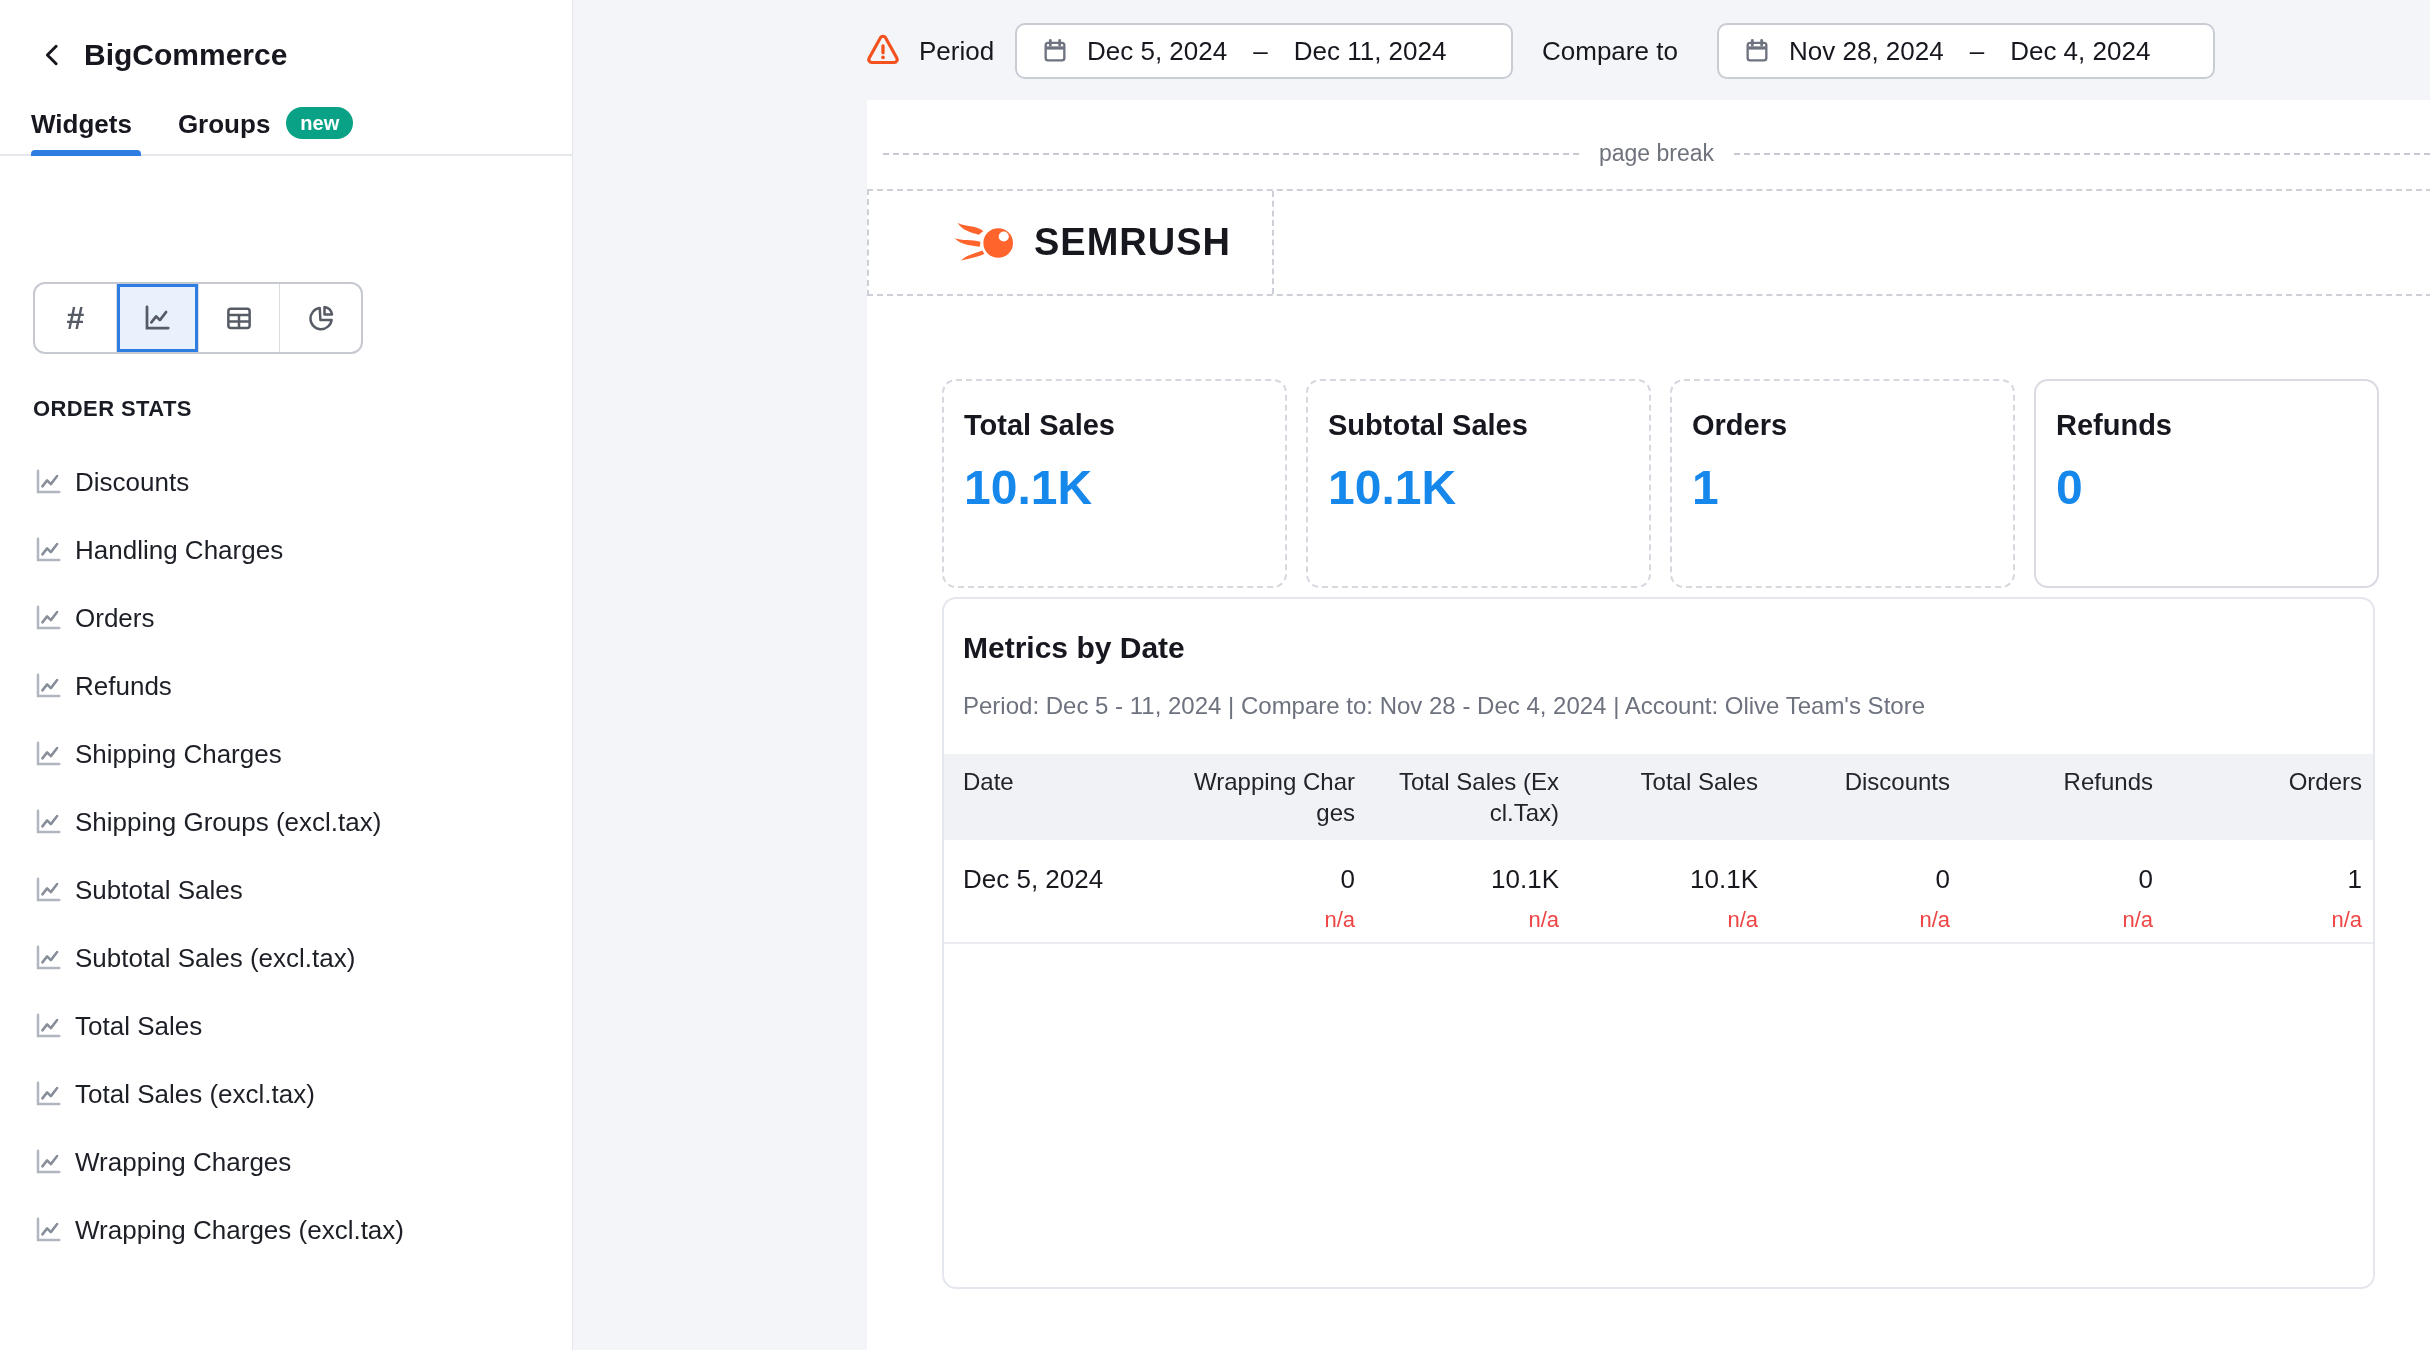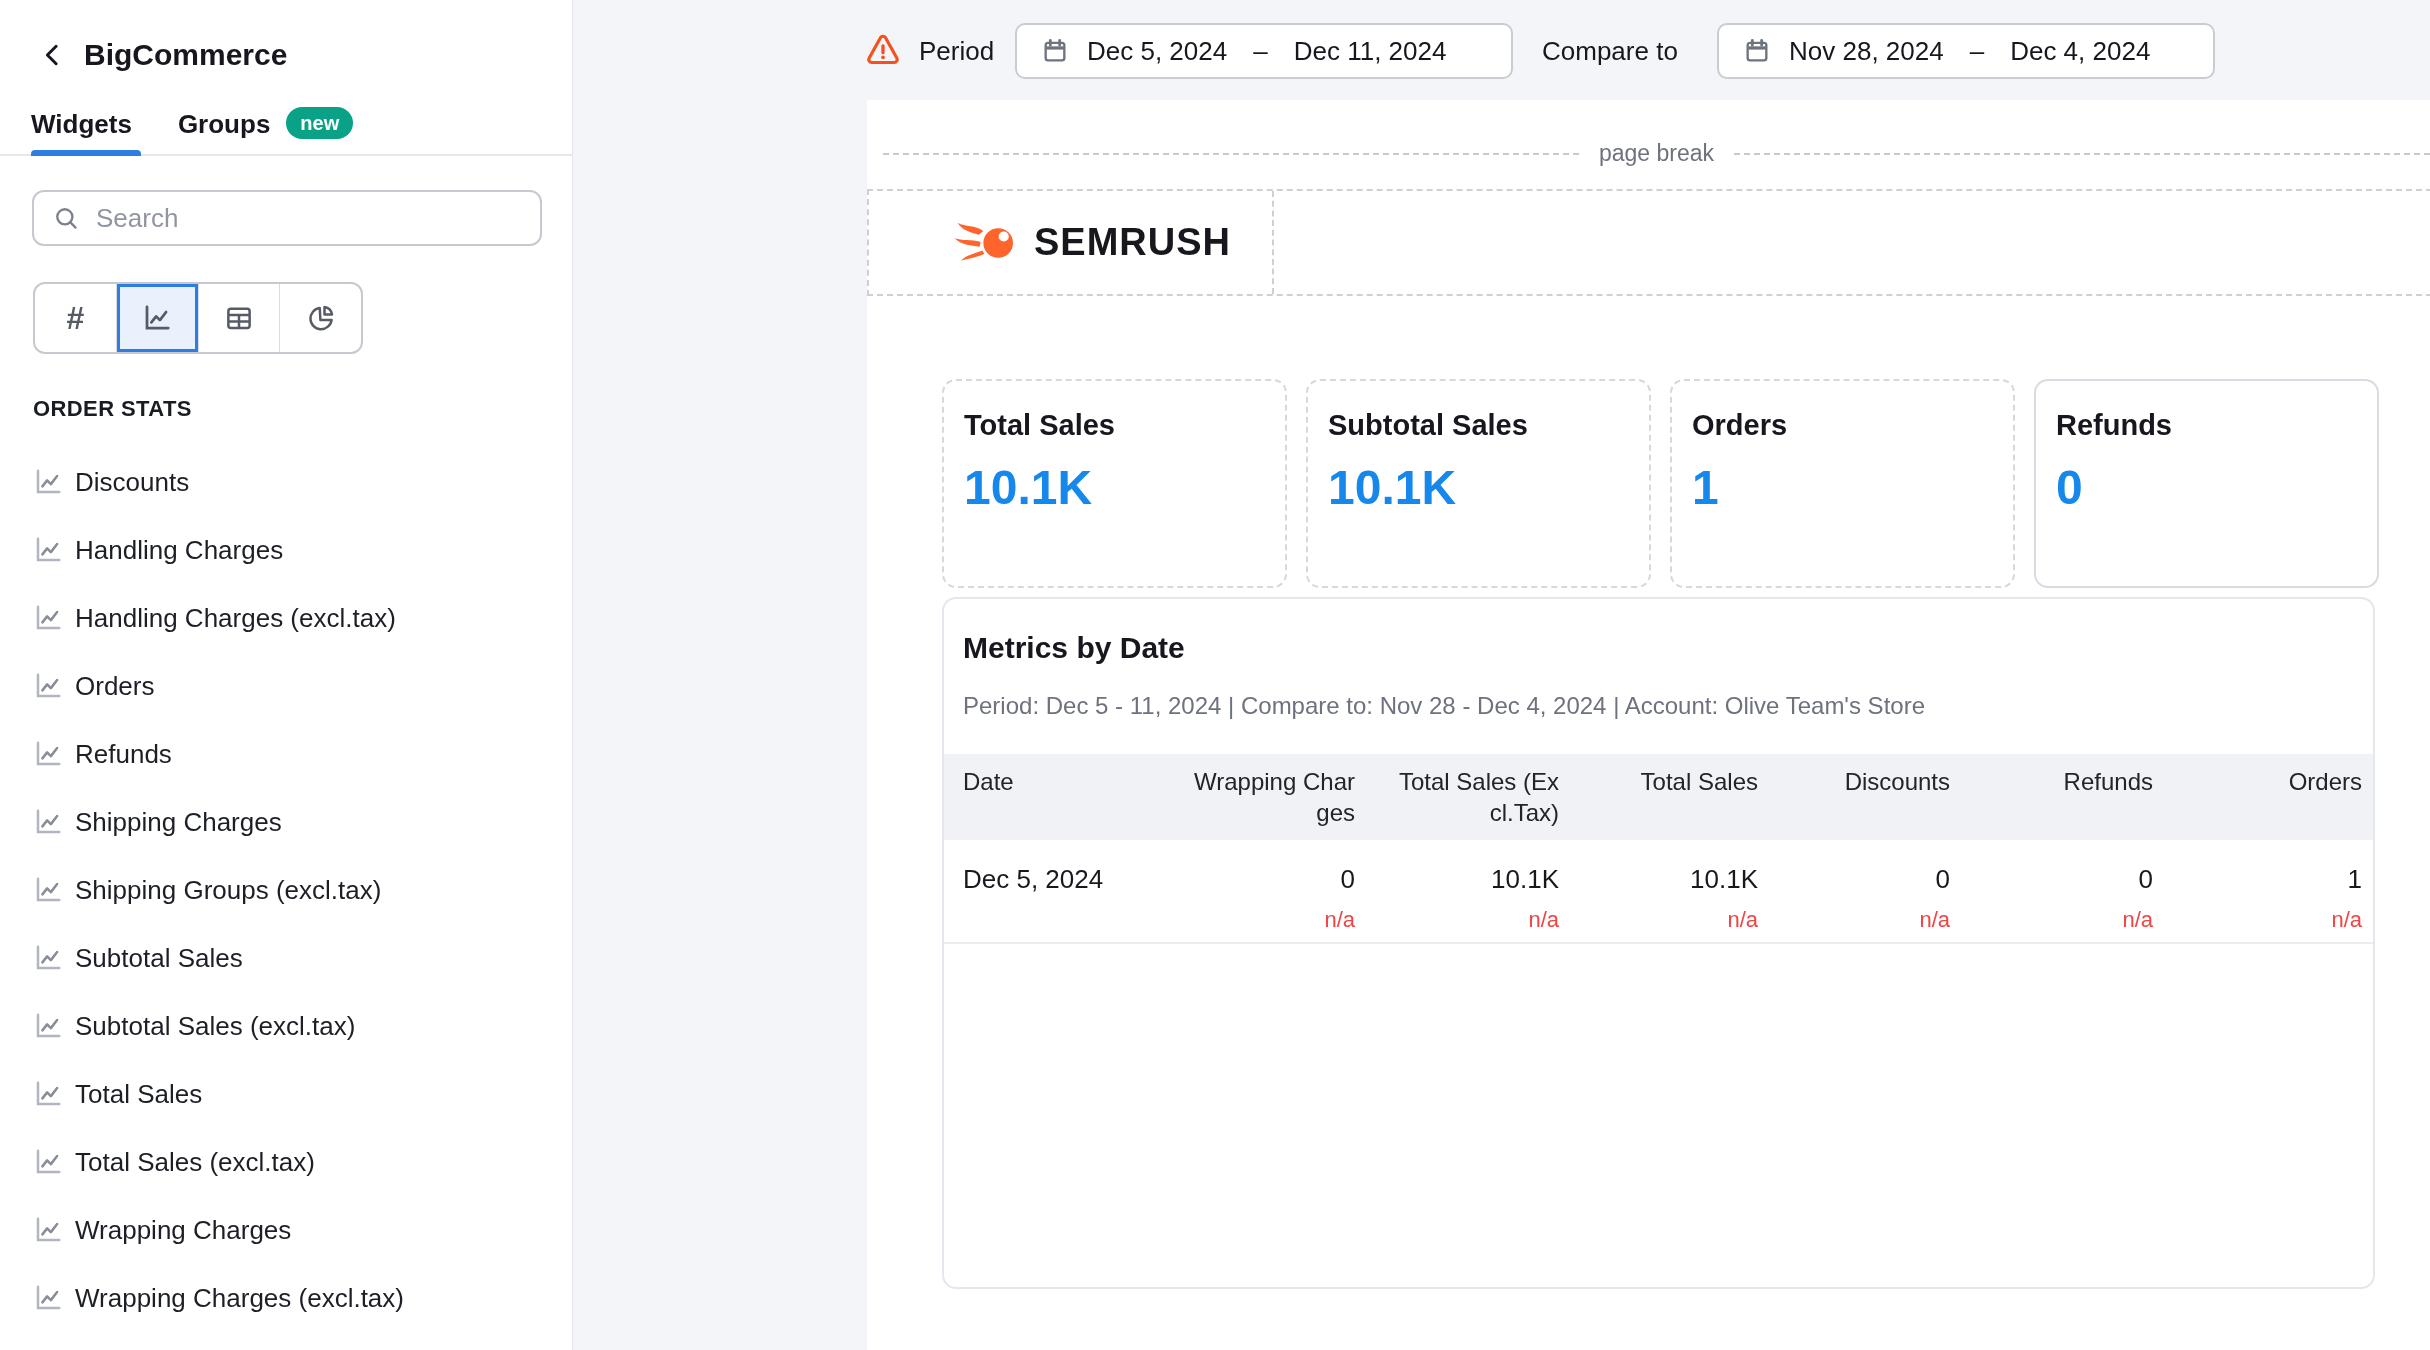--- a/index.html
+++ b/index.html
@@ -131,27 +131,20 @@
         <span>Widgets</span>
       </div>
       <div class="tab">
         <span>Groups</span>
         <span class="badge">new</span>
       </div>
     </div>
     <div class="sb-divider"></div>
     <div class="tab-underline"></div>
 
-    <div class="search">
-      <svg width="28" height="28" viewBox="0 0 24 24" fill="none">
-        <circle cx="11" cy="11" r="6.5" stroke="#7c818c" stroke-width="2"></circle>
-        <path d="M15.8 15.8 20.2 20.2" stroke="#7c818c" stroke-width="2" stroke-linecap="round"></path>
-      </svg>
-      <input type="text" placeholder="Search" style="">
-    </div>
 
     <div class="segmented">
       <button class="seg-btn">
         <span class="hash-glyph">#</span>
       </button>
       <button class="seg-btn active">
         <svg width="30" height="30" viewBox="0 0 24 24" fill="none">
           <path class="ic-dark" d="M4 3v17h17" stroke-width="2.2" stroke-linecap="round"></path>
           <path class="ic-dark" d="M7.5 15.5l3.8-4.8 3 3 5-6.5" stroke-width="2.2" stroke-linecap="round" stroke-linejoin="round"></path>
         </svg>
@@ -184,27 +177,20 @@
   </li>
 
   <li class="widget-item">
     <svg class="wi-icon" width="30" height="30" viewBox="0 0 24 24" fill="none">
       <path d="M4 3v17h17" stroke="#b0b5c0" stroke-width="2" stroke-linecap="round"></path>
       <path d="M7.5 15.5l3.8-4.8 3 3 5-6.5" stroke="#878d99" stroke-width="2" stroke-linecap="round" stroke-linejoin="round"></path>
     </svg>
     <span class="wi-label">Handling Charges</span>
   </li>
 
-  <li class="widget-item">
-    <svg class="wi-icon" width="30" height="30" viewBox="0 0 24 24" fill="none">
-      <path d="M4 3v17h17" stroke="#b0b5c0" stroke-width="2" stroke-linecap="round"></path>
-      <path d="M7.5 15.5l3.8-4.8 3 3 5-6.5" stroke="#878d99" stroke-width="2" stroke-linecap="round" stroke-linejoin="round"></path>
-    </svg>
-    <span class="wi-label">Handling Charges (excl.tax)</span>
-  </li>
 
   <li class="widget-item">
     <svg class="wi-icon" width="30" height="30" viewBox="0 0 24 24" fill="none">
       <path d="M4 3v17h17" stroke="#b0b5c0" stroke-width="2" stroke-linecap="round"></path>
       <path d="M7.5 15.5l3.8-4.8 3 3 5-6.5" stroke="#878d99" stroke-width="2" stroke-linecap="round" stroke-linejoin="round"></path>
     </svg>
     <span class="wi-label">Orders</span>
   </li>
 
   <li class="widget-item">

